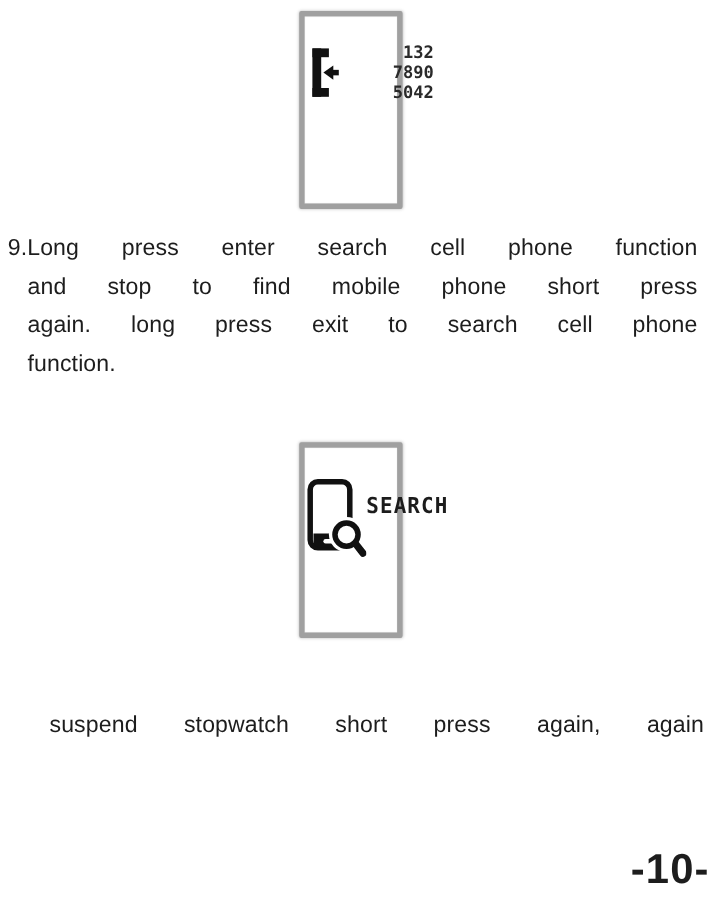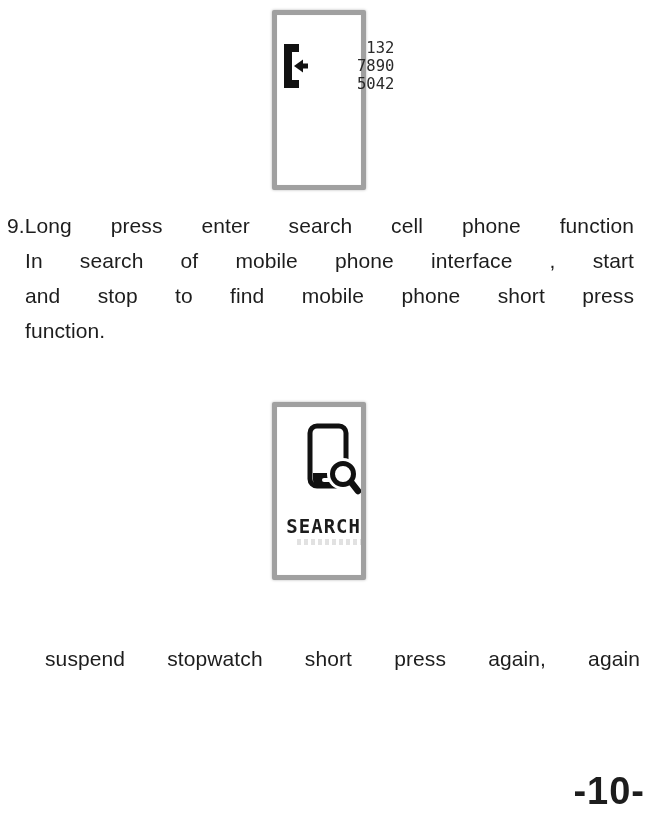--- a/index.html
+++ b/index.html
@@ -28,30 +28,30 @@
     display: flex; align-items: center;
     padding: 24px 8px 0 6px;
   }
   .call-icon svg { display: block; }
   .call-numbers {
     flex: 1;
     text-align: right;
     font-family: "DejaVu Sans Mono", monospace;
     font-size: 15.5px;
     line-height: 18px;
-    font-weight: 400;
+    font-weight: 700;
     color: #2a2a2a;
     letter-spacing: 0px;
     margin-left: 48px;
   }
 
   
   .search-col {
-    display: flex; flex-direction: column; align-items: flex-end;
-    padding-top: 16px;
+    display: flex; flex-direction: row; align-items: flex-start;
+    padding-top: 28px;
   }
   .search-icon svg { display: block; }
   .search-label {
     margin-top: 14px;
     font-family: "DejaVu Sans Mono", monospace;
     font-weight: 700;
     font-size: 19px;
     letter-spacing: 1px;
     color: #1c1c1c;
     transform: scaleY(1.05);
@@ -109,22 +109,22 @@
       <span class="call-numbers">
           <span class="ln">132</span>
           <span class="ln">7890</span>
           <span class="ln">5042</span>
         </span>
     </div>
   </div>
 
   <div class="para para-9">
     <span class="ln just">9.Long press enter search cell phone function</span>
-    <span class="ln just ind">In search of mobile phone interface , start</span>
     <span class="ln just ind">and stop to find mobile phone short press</span>
+    <span class="ln just ind">again. long press exit to search cell phone</span>
     <span class="ln ind">function.</span>
   </div>
 
   <div class="screen screen-search">
     <div class="search-col">
       <span class="search-icon">
         <svg width="56" height="78" viewBox="0 0 56 78">
 
           <rect x="5" y="3" width="36" height="60" rx="7" fill="none" stroke="#111" stroke-width="5"></rect>
 

